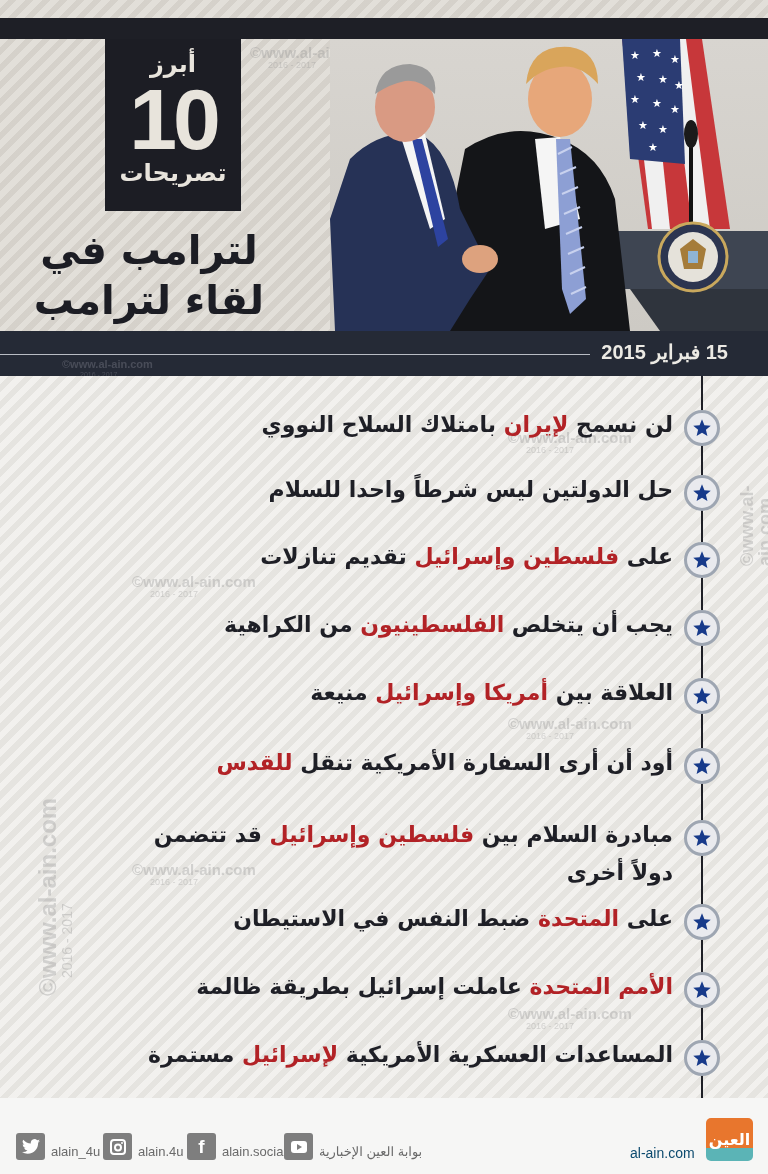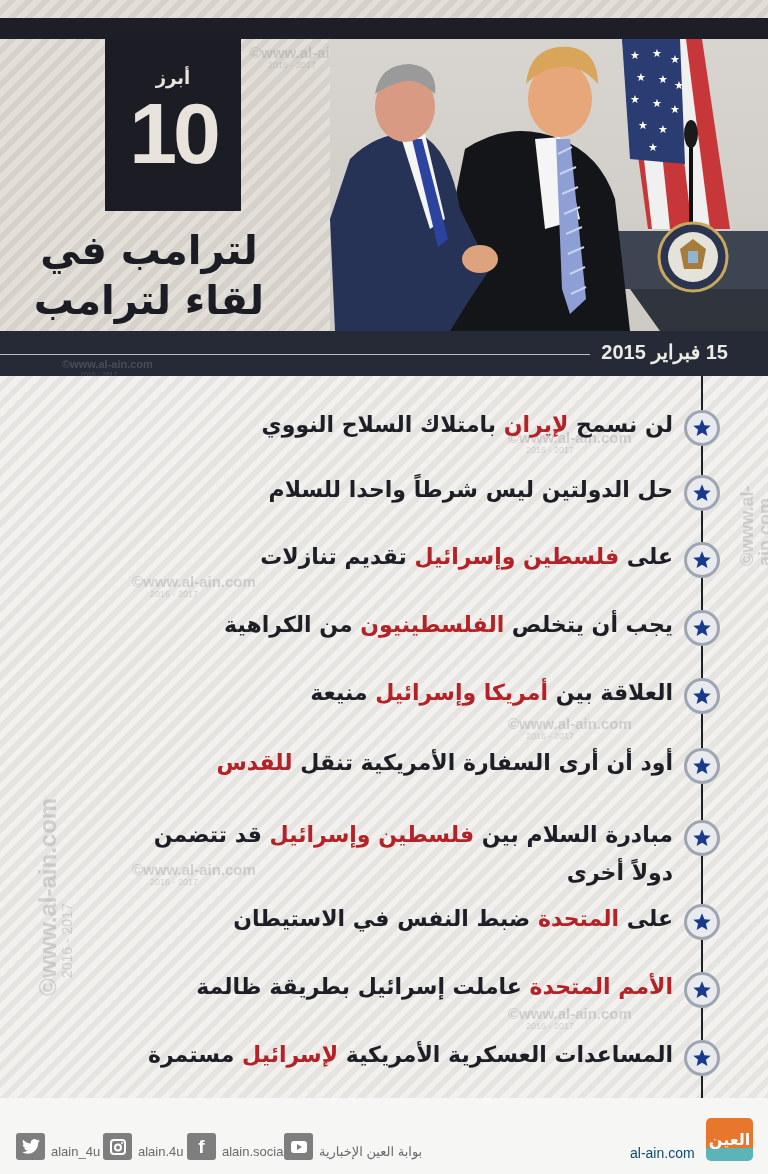--- a/index.html
+++ b/index.html
@@ -19,21 +19,21 @@
   }
   #top-strip { position: absolute; left: 0; top: 0; width: 768px; height: 18px; }
   #top-bar { position: absolute; left: 0; top: 18px; width: 768px; height: 21px; background: #1e1f26; }
   #hero { position: absolute; left: 0; top: 39px; width: 768px; height: 292px; overflow: hidden; }
 
   
   #title-box {
     position: absolute; left: 105px; top: 0; width: 136px; height: 172px;
     background: #1c1d24; color: #e8e4dc; text-align: center;
   }
-  #title-top { font-size: 18px; font-weight: bold; margin-top: 24px; line-height: 30px; }
+  #title-top { font-size: 24px; font-weight: bold; margin-top: 10px; line-height: 30px; }
   #title-num { font-family: "Liberation Sans", sans-serif; font-size: 86px; font-weight: bold; line-height: 80px; letter-spacing: -4px; }
   #title-bottom { font-size: 24px; font-weight: bold; line-height: 28px; }
   #subtitle {
     position: absolute; left: 20px; top: 186px; width: 258px; text-align: center;
     font-size: 40px; font-weight: bold; color: #1c1d24; line-height: 50px; direction: rtl;
   }
 
   
   #photo { position: absolute; left: 330px; top: 0; width: 438px; height: 292px; }
   .wm { position: absolute; color: rgba(150,150,150,0.35); font-family: "Liberation Sans", sans-serif; font-weight: bold; line-height: 1; }
@@ -84,20 +84,21 @@
 
 <div id="hero" class="stripes">
   <div class="wm" style="left:250px;top:6px;">
     <span class="u"><span>©</span><span>www.al-ain.com</span></span>
     <span class="y">2016 - 2017</span>
   </div>
 
   <div id="title-box">
     <div id="title-top">أبرز</div>
     <div id="title-num">10</div>
+    <div id="title-bottom">تصريحات</div>
   </div>
   <div id="subtitle">
     <div>لترامب في</div>
     <div>لقاء لترامب</div>
   </div>
 
   <div id="photo">
     <svg width="438" height="292" viewBox="0 0 438 292">
       <defs>
         <linearGradient id="bgPhoto" x1="0" x2="0" y1="0" y2="1">

